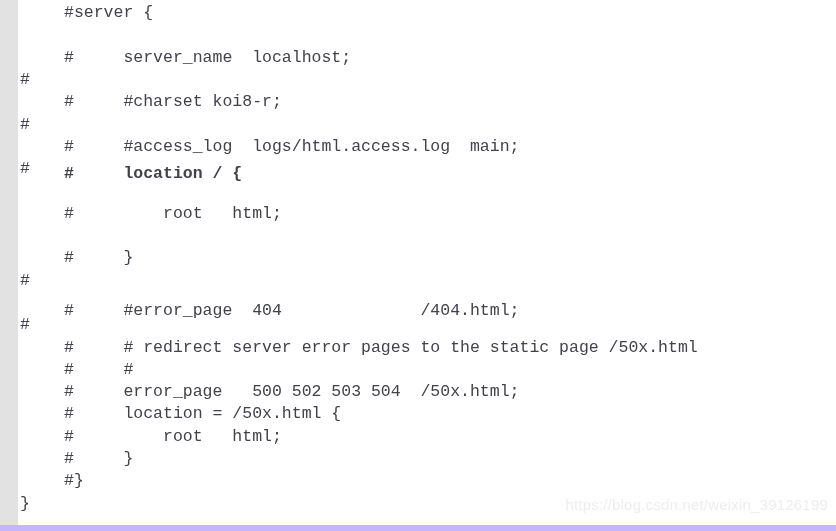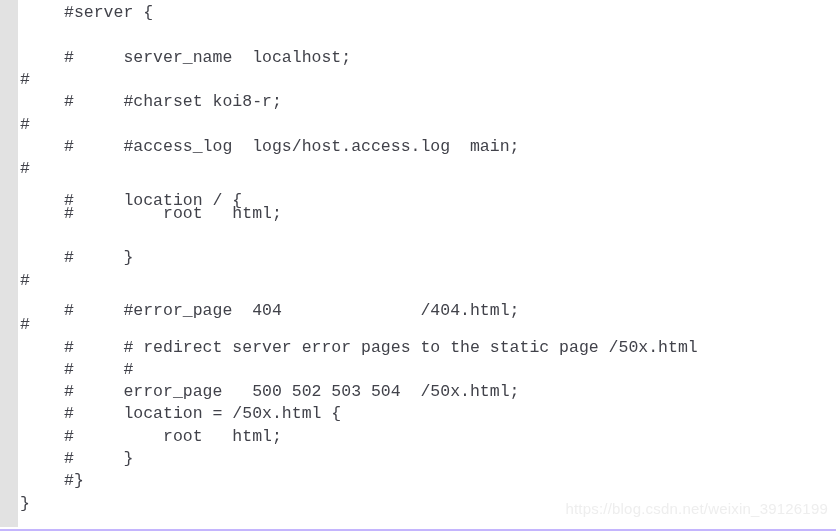--- a/index.html
+++ b/index.html
@@ -14,21 +14,21 @@
     overflow: hidden;
     position: relative;
   }
 
   #editor {
     position: relative;
     width: 836px;
     height: 531px;
     background: #ffffff;
     box-sizing: border-box;
-    border-bottom: 2px solid #c4b5fd;
+    border-bottom: 6px solid #c4b5fd;
     overflow: hidden;
   }
 
   
   #gutter-strip {
     position: absolute;
     left: 0;
     top: 0;
     width: 18px;
     height: 527px;
@@ -97,23 +97,23 @@
 <div id="editor">
 
   <div id="gutter-strip"></div>
 
   <div id="code-area">
       <div class="code-line" style="top: 2px;"><span class="line-text indented">#server {</span></div>
       <div class="code-line" style="top: 46.6px;"><span class="line-text indented">#     server_name  localhost;</span></div>
       <div class="code-line" style="top: 68.9px;"><span class="margin-mark">#</span><span class="line-text indented"></span></div>
       <div class="code-line" style="top: 91.2px;"><span class="line-text indented">#     #charset koi8-r;</span></div>
       <div class="code-line" style="top: 113.5px;"><span class="margin-mark">#</span><span class="line-text indented"></span></div>
-      <div class="code-line" style="top: 135.8px;"><span class="line-text indented">#     #access_log  logs/host.access.log  main;</span></div>
+      <div class="code-line" style="top: 135.8px;"><span class="line-text indented">#     #access_log  logs/html.access.log  main;</span></div>
       <div class="code-line" style="top: 158.1px;"><span class="margin-mark">#</span><span class="line-text indented"></span></div>
-      <div class="code-line" style="top: 190px;"><span class="line-text indented">#     location / {</span></div>
+      <div class="code-line" style="top: 163px; font-weight: bold;"><span class="line-text indented">#     location / {</span></div>
       <div class="code-line" style="top: 202.7px;"><span class="line-text indented">#         root   html;</span></div>
       <div class="code-line" style="top: 247.3px;"><span class="line-text indented">#     }</span></div>
       <div class="code-line" style="top: 269.6px;"><span class="margin-mark">#</span><span class="line-text indented"></span></div>
       <div class="code-line" style="top: 291.9px; margin-top: 8px;"><span class="line-text indented">#     #error_page  404              /404.html;</span></div>
       <div class="code-line" style="top: 314.2px;"><span class="margin-mark">#</span><span class="line-text indented"></span></div>
       <div class="code-line" style="top: 336.5px;"><span class="line-text indented">#     # redirect server error pages to the static page /50x.html</span></div>
       <div class="code-line" style="top: 358.8px;"><span class="line-text indented">#     #</span></div>
       <div class="code-line" style="top: 381.1px;"><span class="line-text indented">#     error_page   500 502 503 504  /50x.html;</span></div>
       <div class="code-line" style="top: 403.4px;"><span class="line-text indented">#     location = /50x.html {</span></div>
       <div class="code-line" style="top: 425.7px;"><span class="line-text indented">#         root   html;</span></div>

